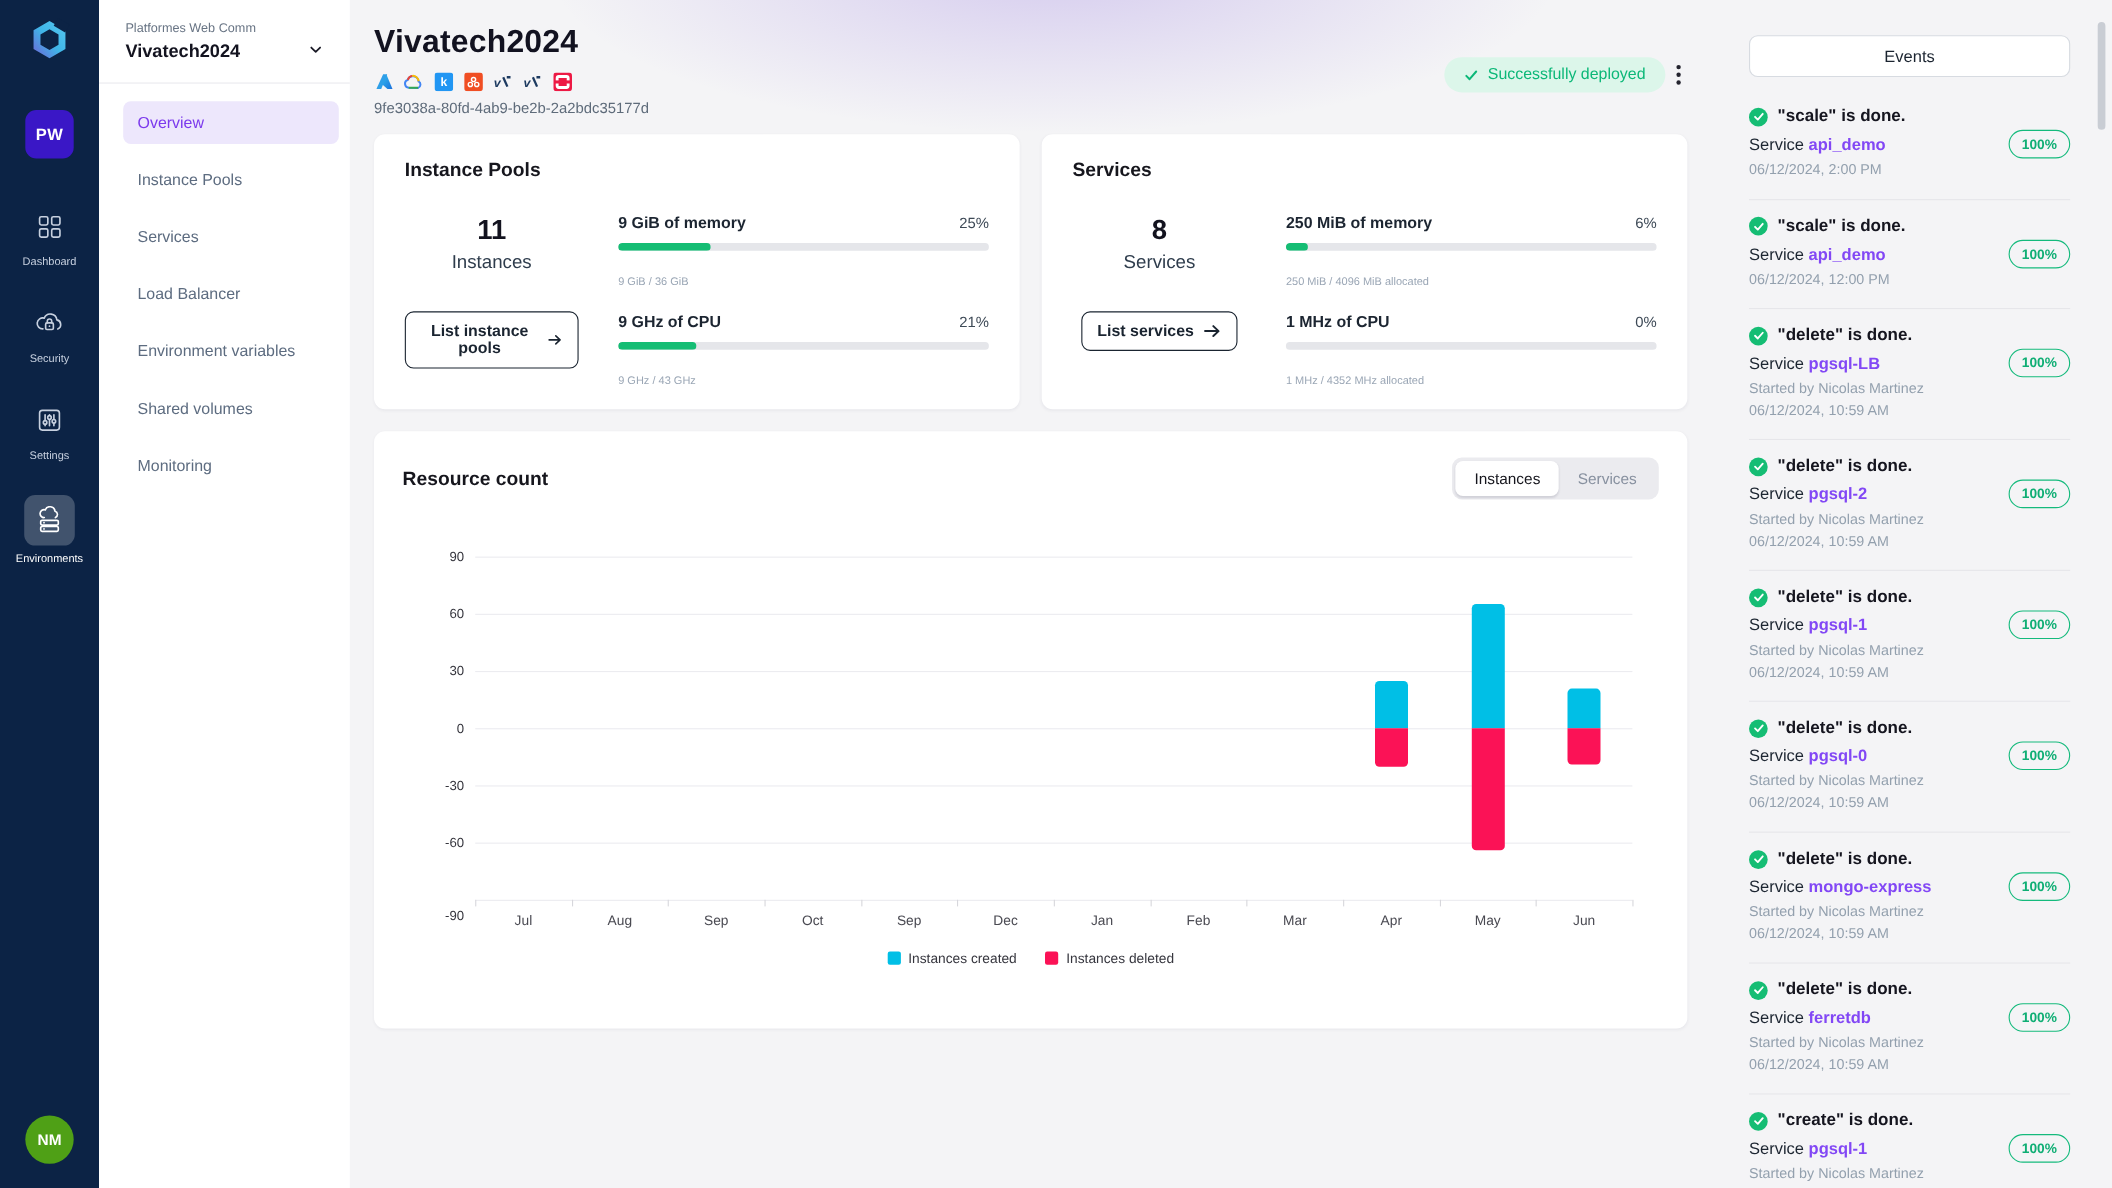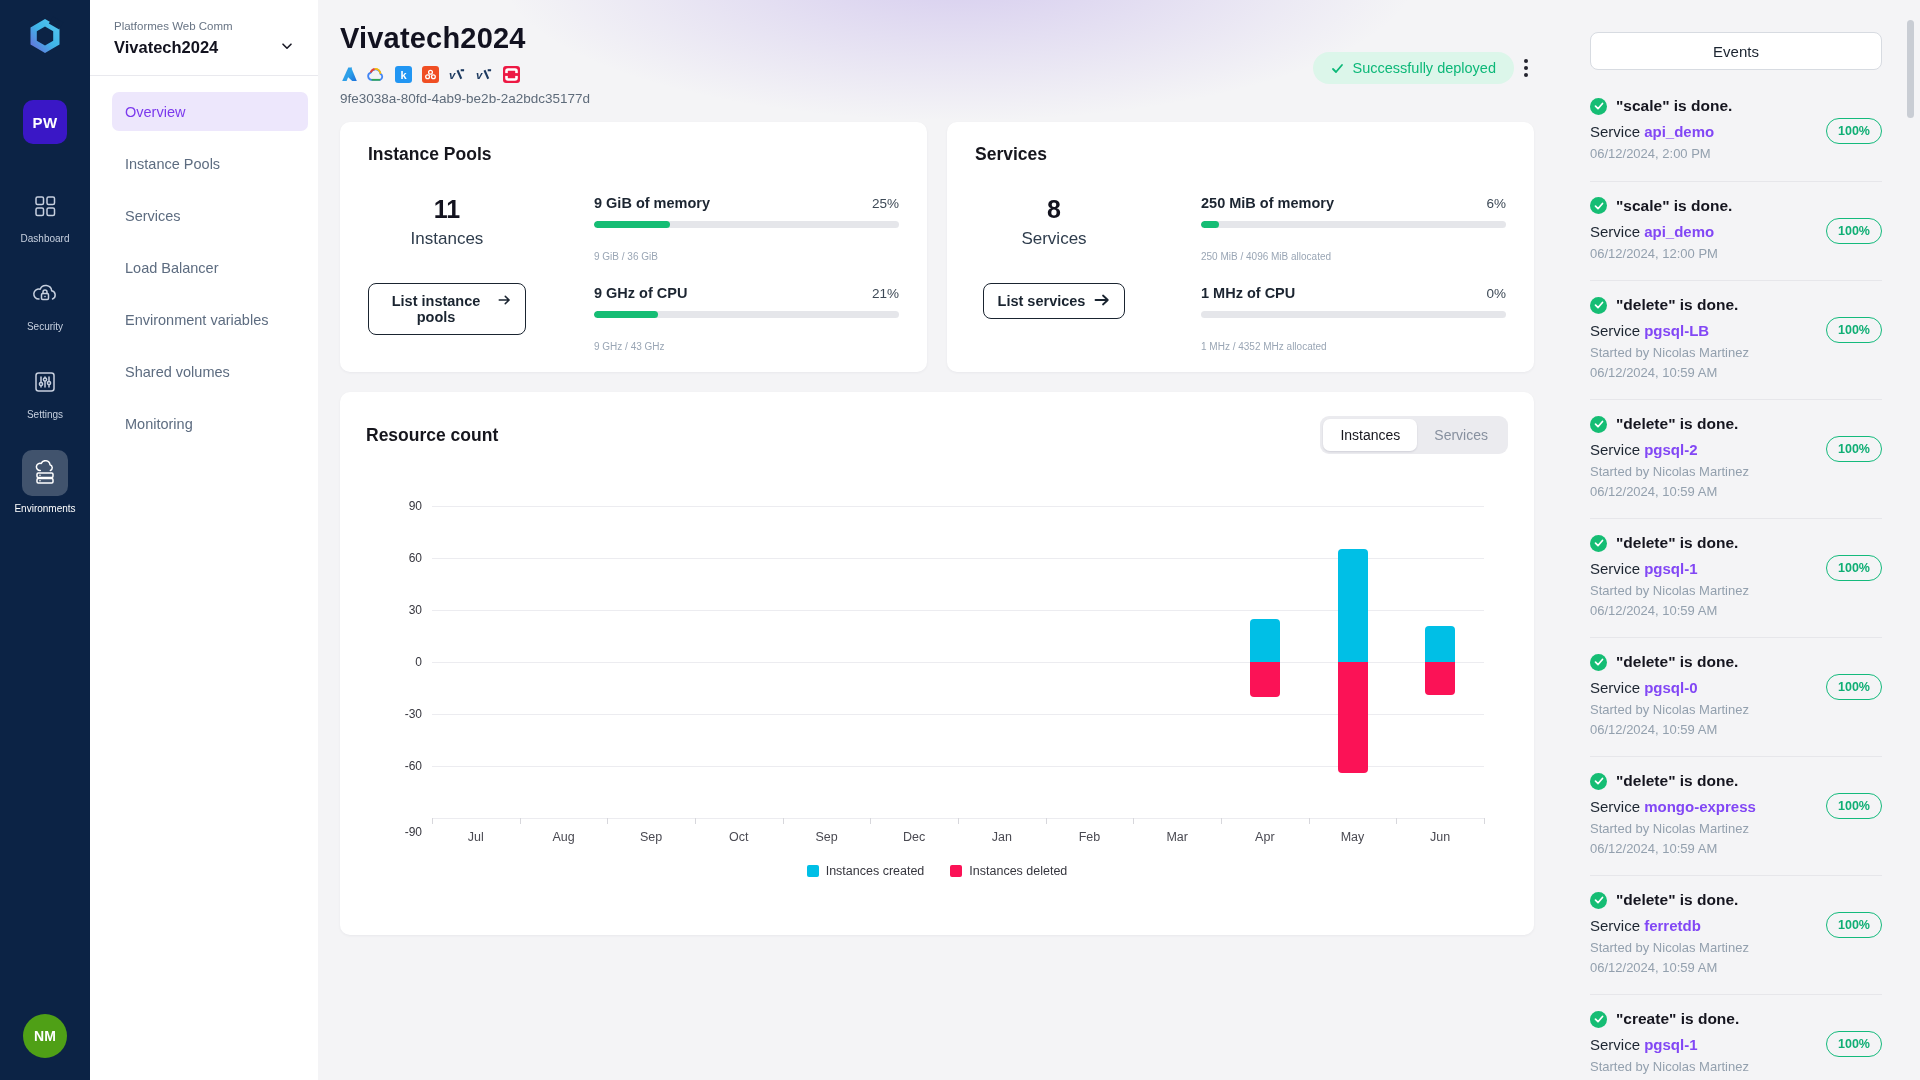--- a/index.html
+++ b/index.html
@@ -43,25 +43,25 @@
   .env-uuid { margin-top:8px; font-size:13.5px; color:#5e6b7a; }
   .header-right { display:flex; align-items:center; gap:4px; margin-top:30px; }
   .status-badge { display:flex; align-items:center; gap:9px; background:#dcf6ea; color:#0cb878; font-size:14.5px; border-radius:999px; padding:8px 18px; }
   .kebab { display:flex; flex-direction:column; gap:3px; padding:4px 6px; cursor:pointer; }
   .kebab i { width:4px; height:4px; border-radius:50%; background:#23232e; }
 
   .cards-row { display:flex; gap:20px; margin-top:16px; }
   .card { background:#fff; border-radius:10px; box-shadow:0 1px 3px rgba(25,25,60,.05); }
   .stat-card { width:50%; height:250px; padding:22px 28px; }
   .card-title { font-size:17.5px; font-weight:600; color:#16161d; }
-  .stat-body { display:flex; gap:68px; margin-top:30px; }
+  .stat-body { display:flex; gap:36px; margin-top:30px; }
   .stat-left { width:158px; text-align:center; display:flex; flex-direction:column; align-items:center; }
   .stat-count { font-size:25px; font-weight:bold; color:#13131f; }
   .stat-count-label { margin-top:5px; font-size:17px; color:#2e3c4c; }
-  .list-btn { margin-top:34px; display:inline-flex; align-items:flex-start; gap:9px; border:1.6px solid #1a2430; border-radius:8px; background:transparent; padding:9px 14px; font-size:14.5px; font-weight:600; color:#1a2430; cursor:pointer; font-family:inherit; }
+  .list-btn { margin-top:34px; display:inline-flex; align-items:center; gap:9px; border:1.6px solid #1a2430; border-radius:8px; background:transparent; padding:9px 14px; font-size:14.5px; font-weight:600; color:#1a2430; cursor:pointer; font-family:inherit; }
   .stat-metrics { flex:1; display:flex; flex-direction:column; gap:23px; }
   .metric-head { display:flex; justify-content:space-between; align-items:baseline; }
   .metric-label { font-size:14.5px; font-weight:bold; color:#1c2531; }
   .metric-pct { font-size:13.5px; color:#3d4956; }
   .metric-bar { margin-top:10px; height:7px; border-radius:5px; background:#e5e6ea; overflow:hidden; }
   .metric-fill { height:100%; border-radius:5px; background:#15bd74; }
   .metric-sub { margin-top:23px; font-size:10px; color:#9aa6b5; }
 
   
   .resource-card { margin-top:20px; height:543px; padding:24px 26px; }

